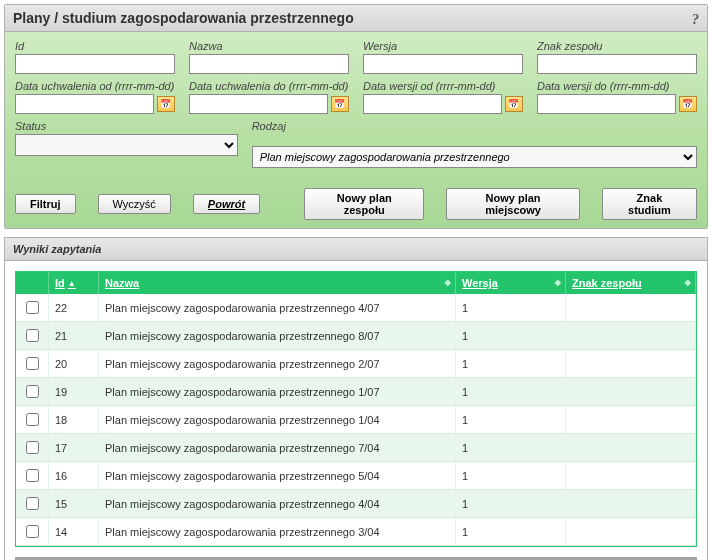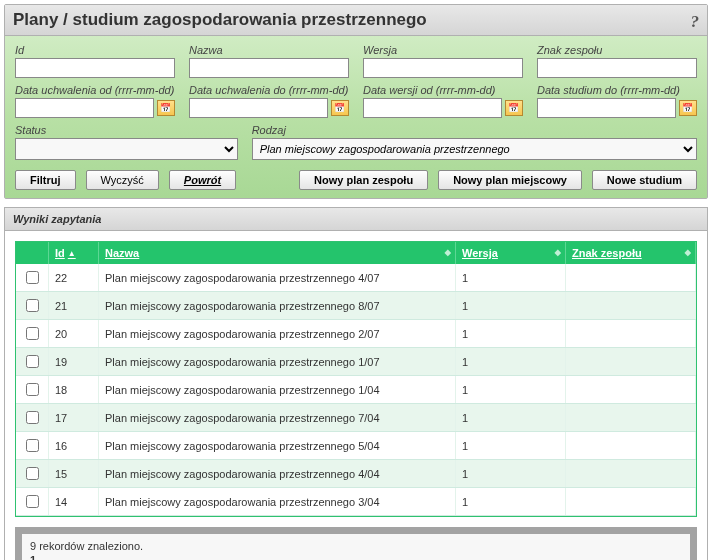--- a/index.html
+++ b/index.html
@@ -14,21 +14,21 @@
   .panel {
     border: 1px solid #b0b0b0;
     margin-bottom: 8px;
     border-radius: 2px;
   }
   .panel-header {
     background: linear-gradient(to bottom, #e8e8e8, #d5d5d5);
     border-bottom: 1px solid #b0b0b0;
     padding: 5px 8px;
     font-weight: bold;
-    font-size: 17px;
+    font-size: 14px;
     position: relative;
   }
   .help-icon {
     position: absolute;
     right: 8px;
     bottom: 3px;
     color: #555;
     font-style: italic;
     font-family: Georgia, serif;
     font-weight: bold;
@@ -71,26 +71,26 @@
     border: 1px solid #b58830;
     background: linear-gradient(to bottom, #ffe08a, #f6c650);
     display: inline-flex; align-items:center; justify-content:center;
     font-size: 9px; color:#8a5a00;
     cursor: pointer;
   }
   select.field-input {
     height: 22px;
     background: #f8f8f8;
   }
-  select.rodzaj { font-style: italic; }
+  select.rodzaj { font-style: italic; margin-top: 12px; }
   .btn-row {
     display: flex;
-    gap: 10px;
-    margin-top: 10px;
-    align-items: flex-start;
+    gap: 22px;
+    margin-top: 20px;
+    align-items: center;
   }
   .btn-row .spacer { flex: 1; }
   button.btn {
     background: linear-gradient(to bottom,#fefefe,#e5e5e5);
     border: 1px solid #8a8a8a;
     border-radius: 2px;
     padding: 3px 14px;
     font-size: 11px;
     font-family: inherit;
     cursor: pointer;
@@ -210,21 +210,21 @@
         </div>
       </div>
       <div>
         <label class="field-label">Data wersji od (rrrr-mm-dd)</label>
         <div class="date-row">
           <input class="field-input" type="text" style="">
           <span class="cal-icon">📅</span>
         </div>
       </div>
       <div>
-        <label class="field-label">Data studium do (rrrr-mm-dd)</label>
+        <label class="field-label">Data wersji do (rrrr-mm-dd)</label>
         <div class="date-row">
           <input class="field-input" type="text" style="">
           <span class="cal-icon">📅</span>
         </div>
       </div>
     </div>
 
     <div class="filter-grid2">
       <div>
         <label class="field-label">Status</label>
@@ -240,21 +240,21 @@
       </div>
     </div>
 
     <div class="btn-row">
       <button class="btn bold">Filtruj</button>
       <button class="btn">Wyczyść</button>
       <button class="btn bold underline">Powrót</button>
       <span class="spacer"></span>
       <button class="btn bold">Nowy plan zespołu</button>
       <button class="btn bold">Nowy plan miejscowy</button>
-      <button class="btn bold">Nowe studium</button>
+      <button class="btn bold">Znak studium</button>
     </div>
   </div>
 </div>
 
 <div class="results-wrapper">
   <div class="results-header">Wyniki zapytania</div>
 
   <div class="table-wrapper">
     <table class="results">
       <thead>

